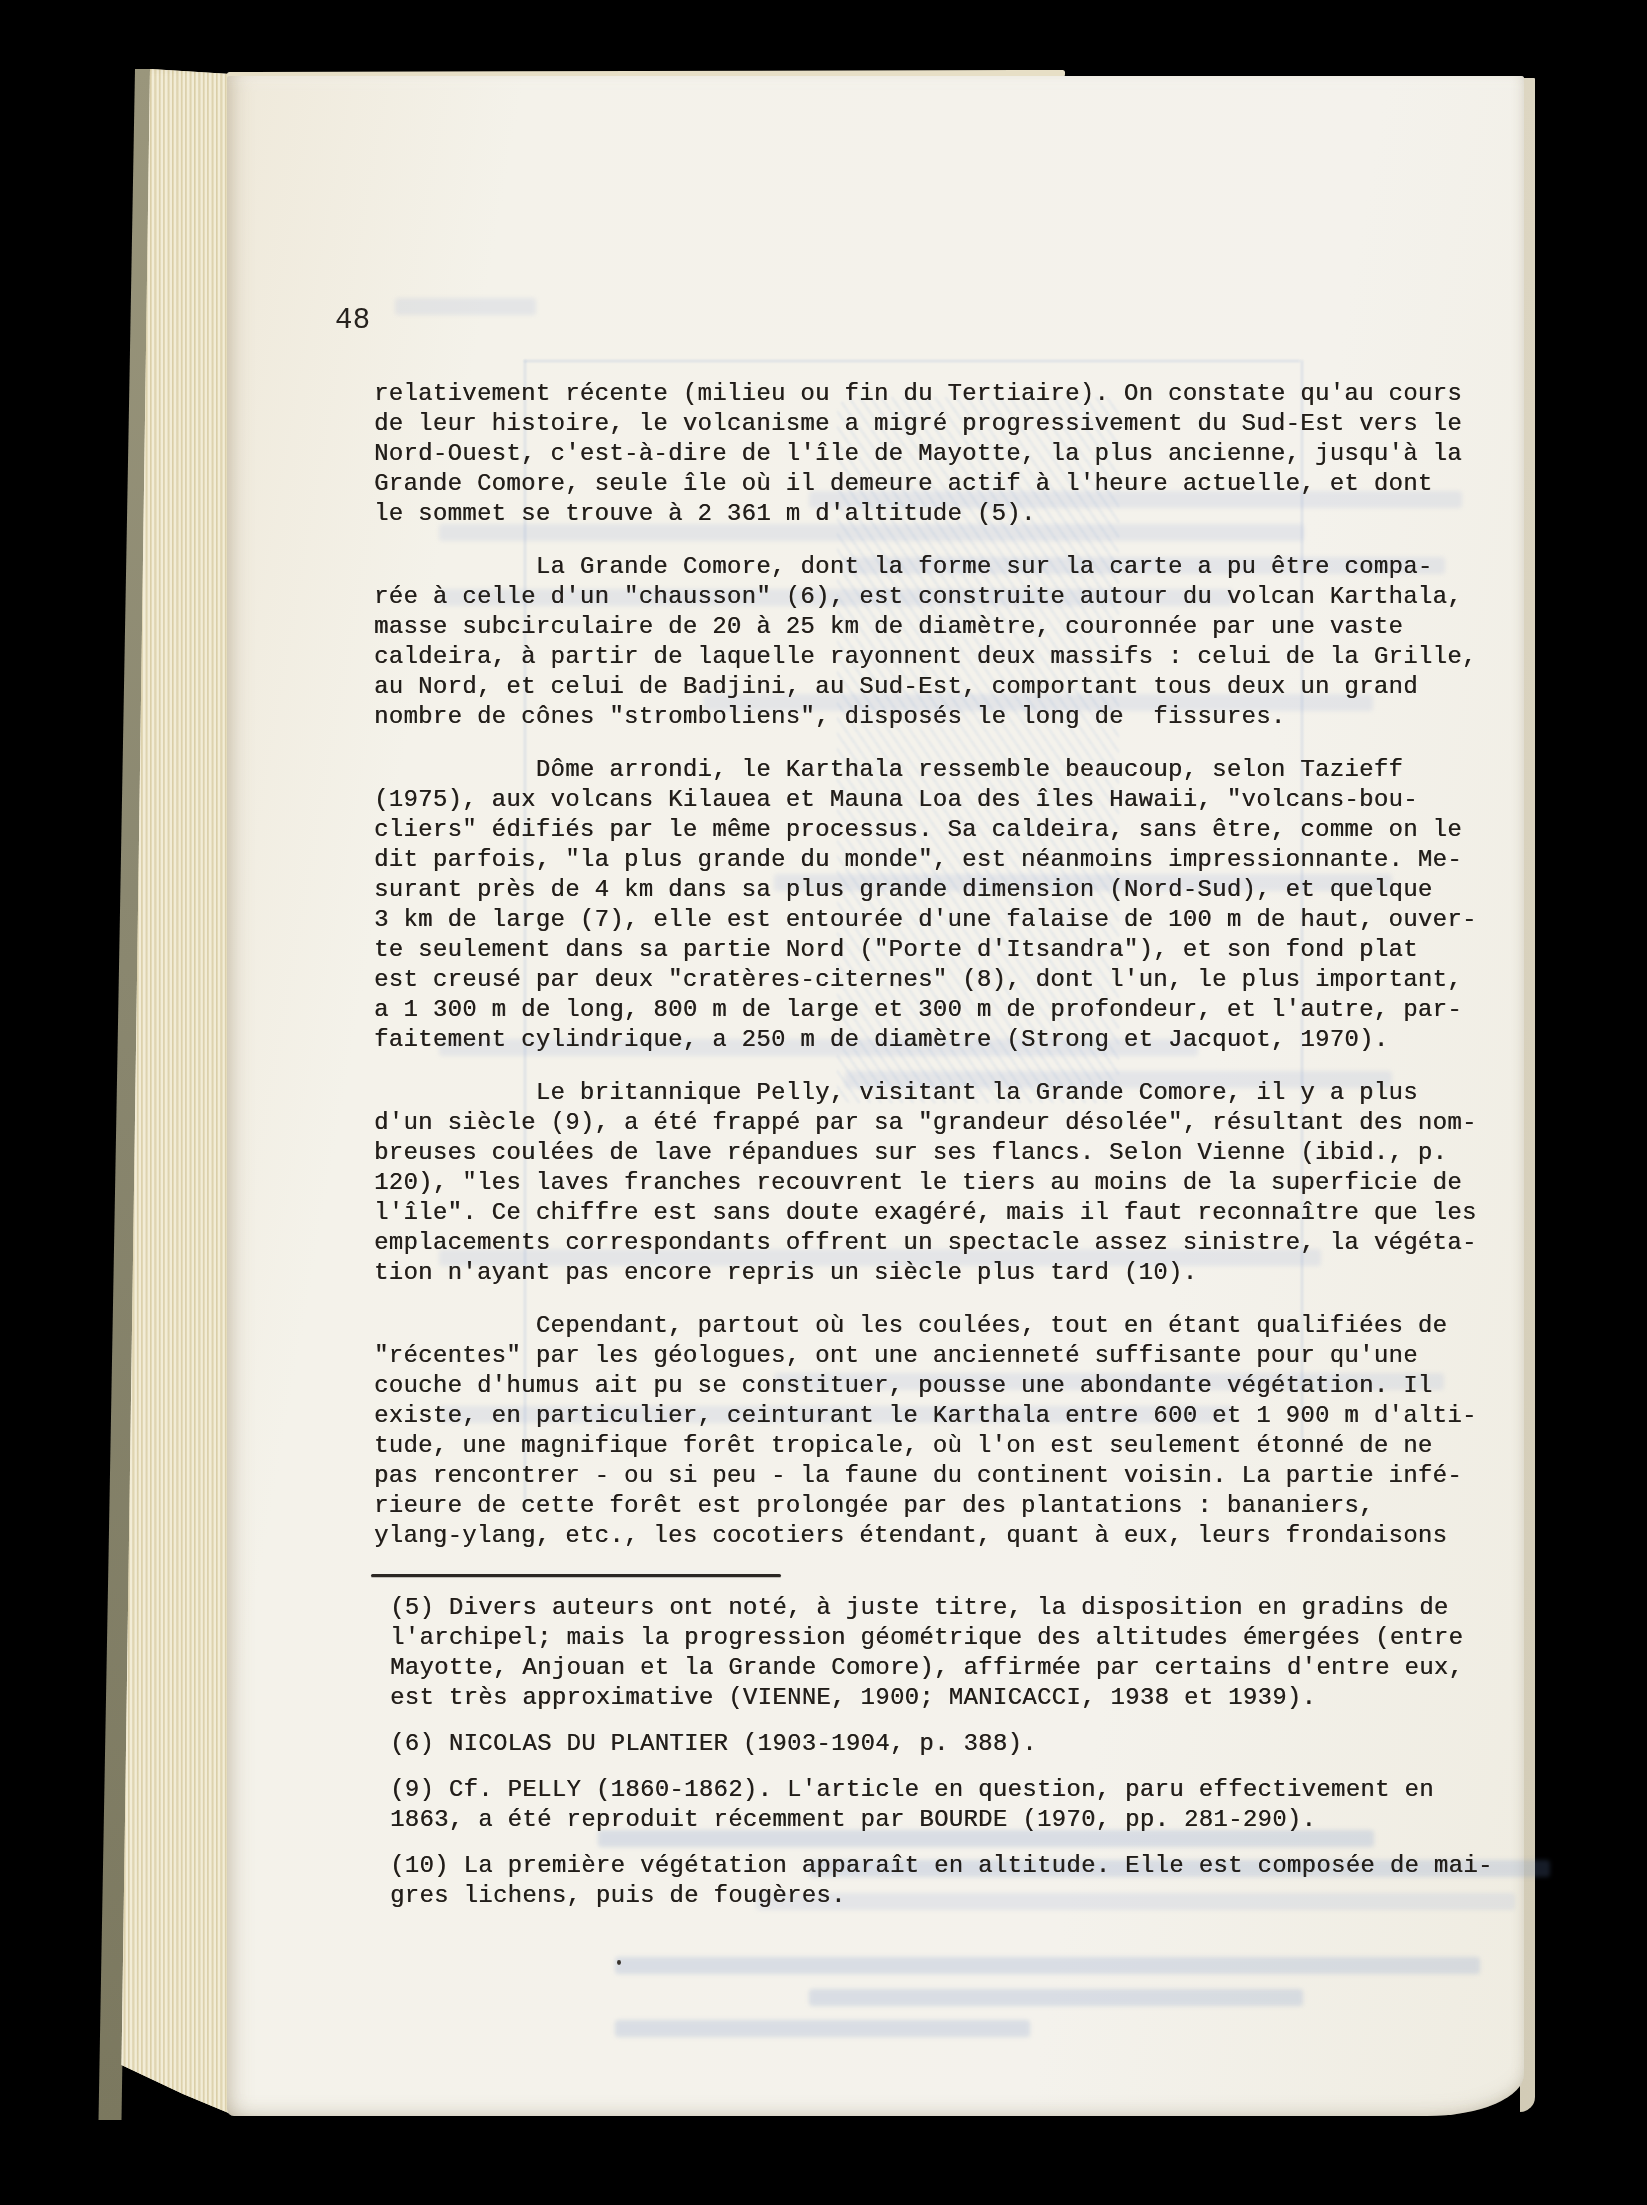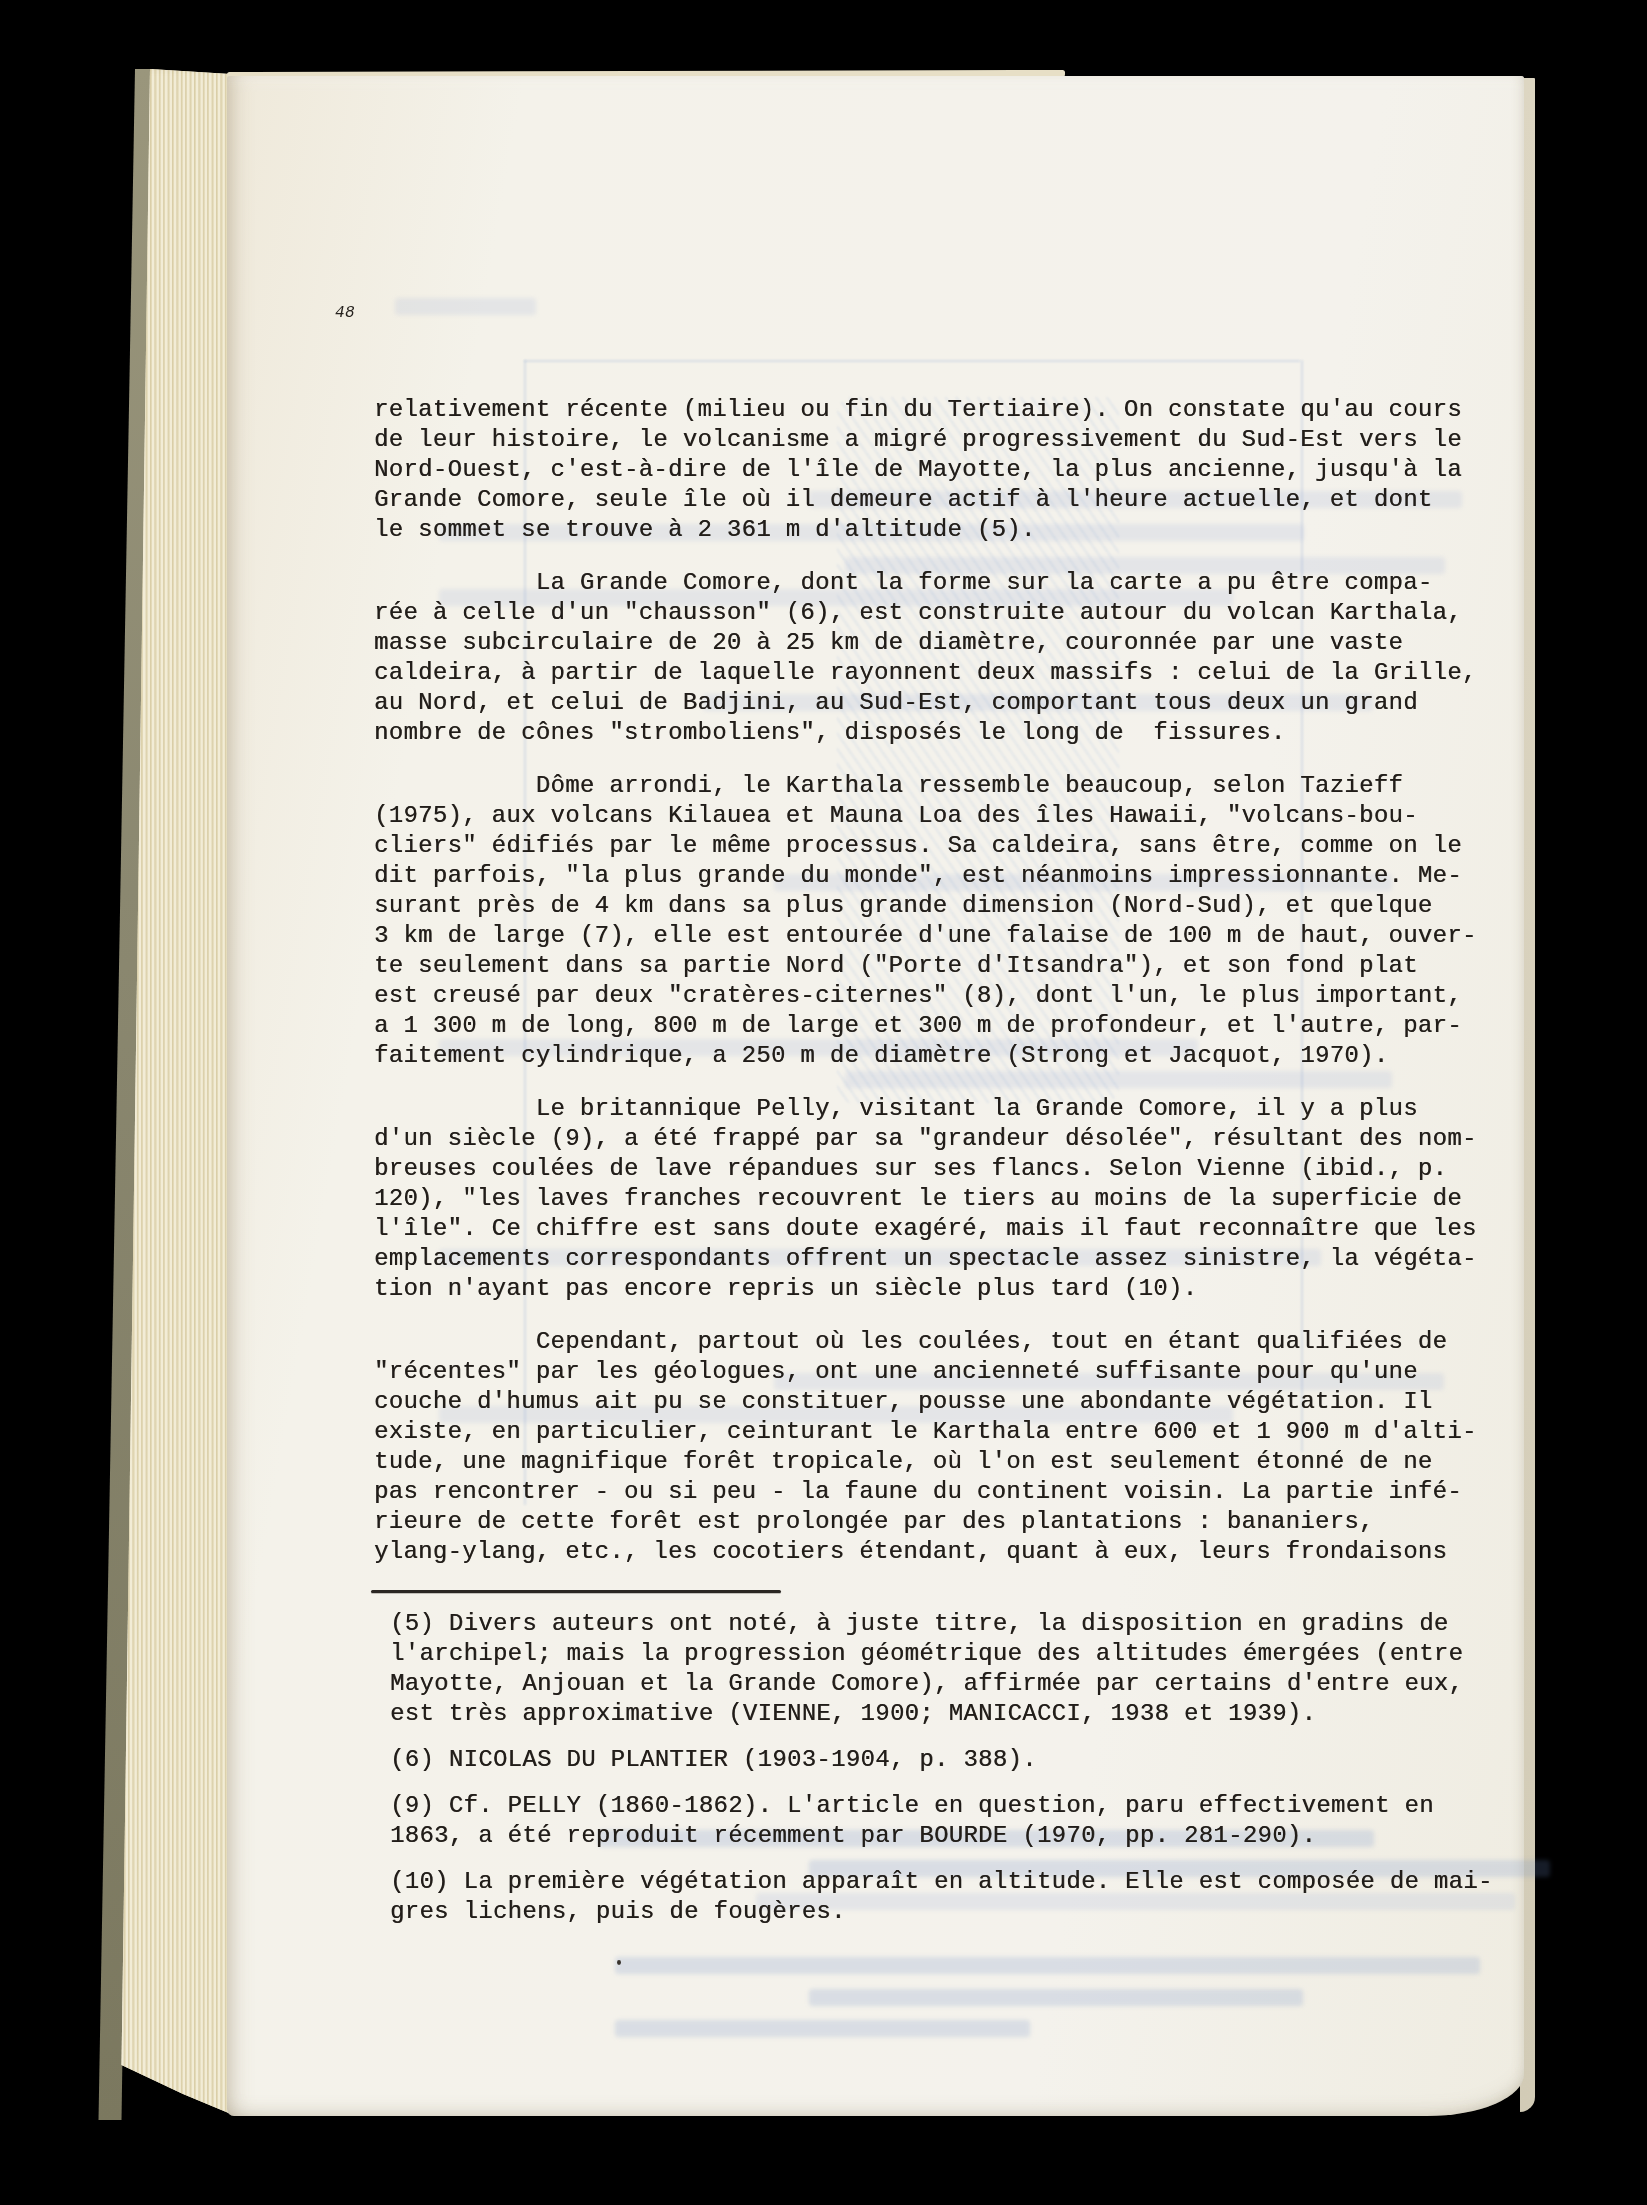--- a/index.html
+++ b/index.html
@@ -30,27 +30,27 @@
 
   
   .page{position:absolute;left:132px;top:7px;width:1297px;height:2040px;
     background:linear-gradient(100deg,#efe9da 0%,#f4f2ea 18%,#f4f2ec 70%,#efece1 100%);
     border-radius:2.6px 2.6px 97px 7px / 2.6px 2.6px 42px 7px;
     box-shadow:inset 14px 0 23px -12.4px rgba(120,100,60,.38),
                inset -7px 0 14px -8.8px rgba(140,130,100,.30),
                inset 0 -10.6px 23px -14px rgba(120,110,80,.33),
                inset 0 12.4px 17.6px -12.4px rgba(255,255,252,.8);}
 
-  .pagenum{position:absolute;left:108px;top:228px;font-size:16px;color:#26221e;
-    letter-spacing:0.3px;font-style:italic;}
+  .pagenum{position:absolute;left:108px;top:228px;font-size:29px;color:#26221e;
+    letter-spacing:0.3px;}
 
   .body-text{position:absolute;left:147px;top:303px;width:1138px;
     font-size:24px;line-height:30px;color:#211d19;letter-spacing:0.3px;
     text-shadow:0.4px 0.4px 0.4px rgba(35,30,24,.75);}
-  .body-text p{margin:16px 0 23px 0;white-space:pre-wrap;}
+  .body-text p{margin:0 0 23px 0;white-space:pre-wrap;}
   .footnotes p{margin:16px;}
   .it{}
 
   .fn-rule{width:410px;height:2.6px;background:#2b2723;border-radius:1.8px;
     margin:12.4px 0 11.5px -3.5px;
     box-shadow:0 0.9px 0 rgba(43,39,35,.25);}
 
   .stray-dot{position:absolute;left:390px;top:1884px;width:4.4px;height:5.3px;
     background:#38332d;border-radius:50%;filter:blur(0.4px);}
 

